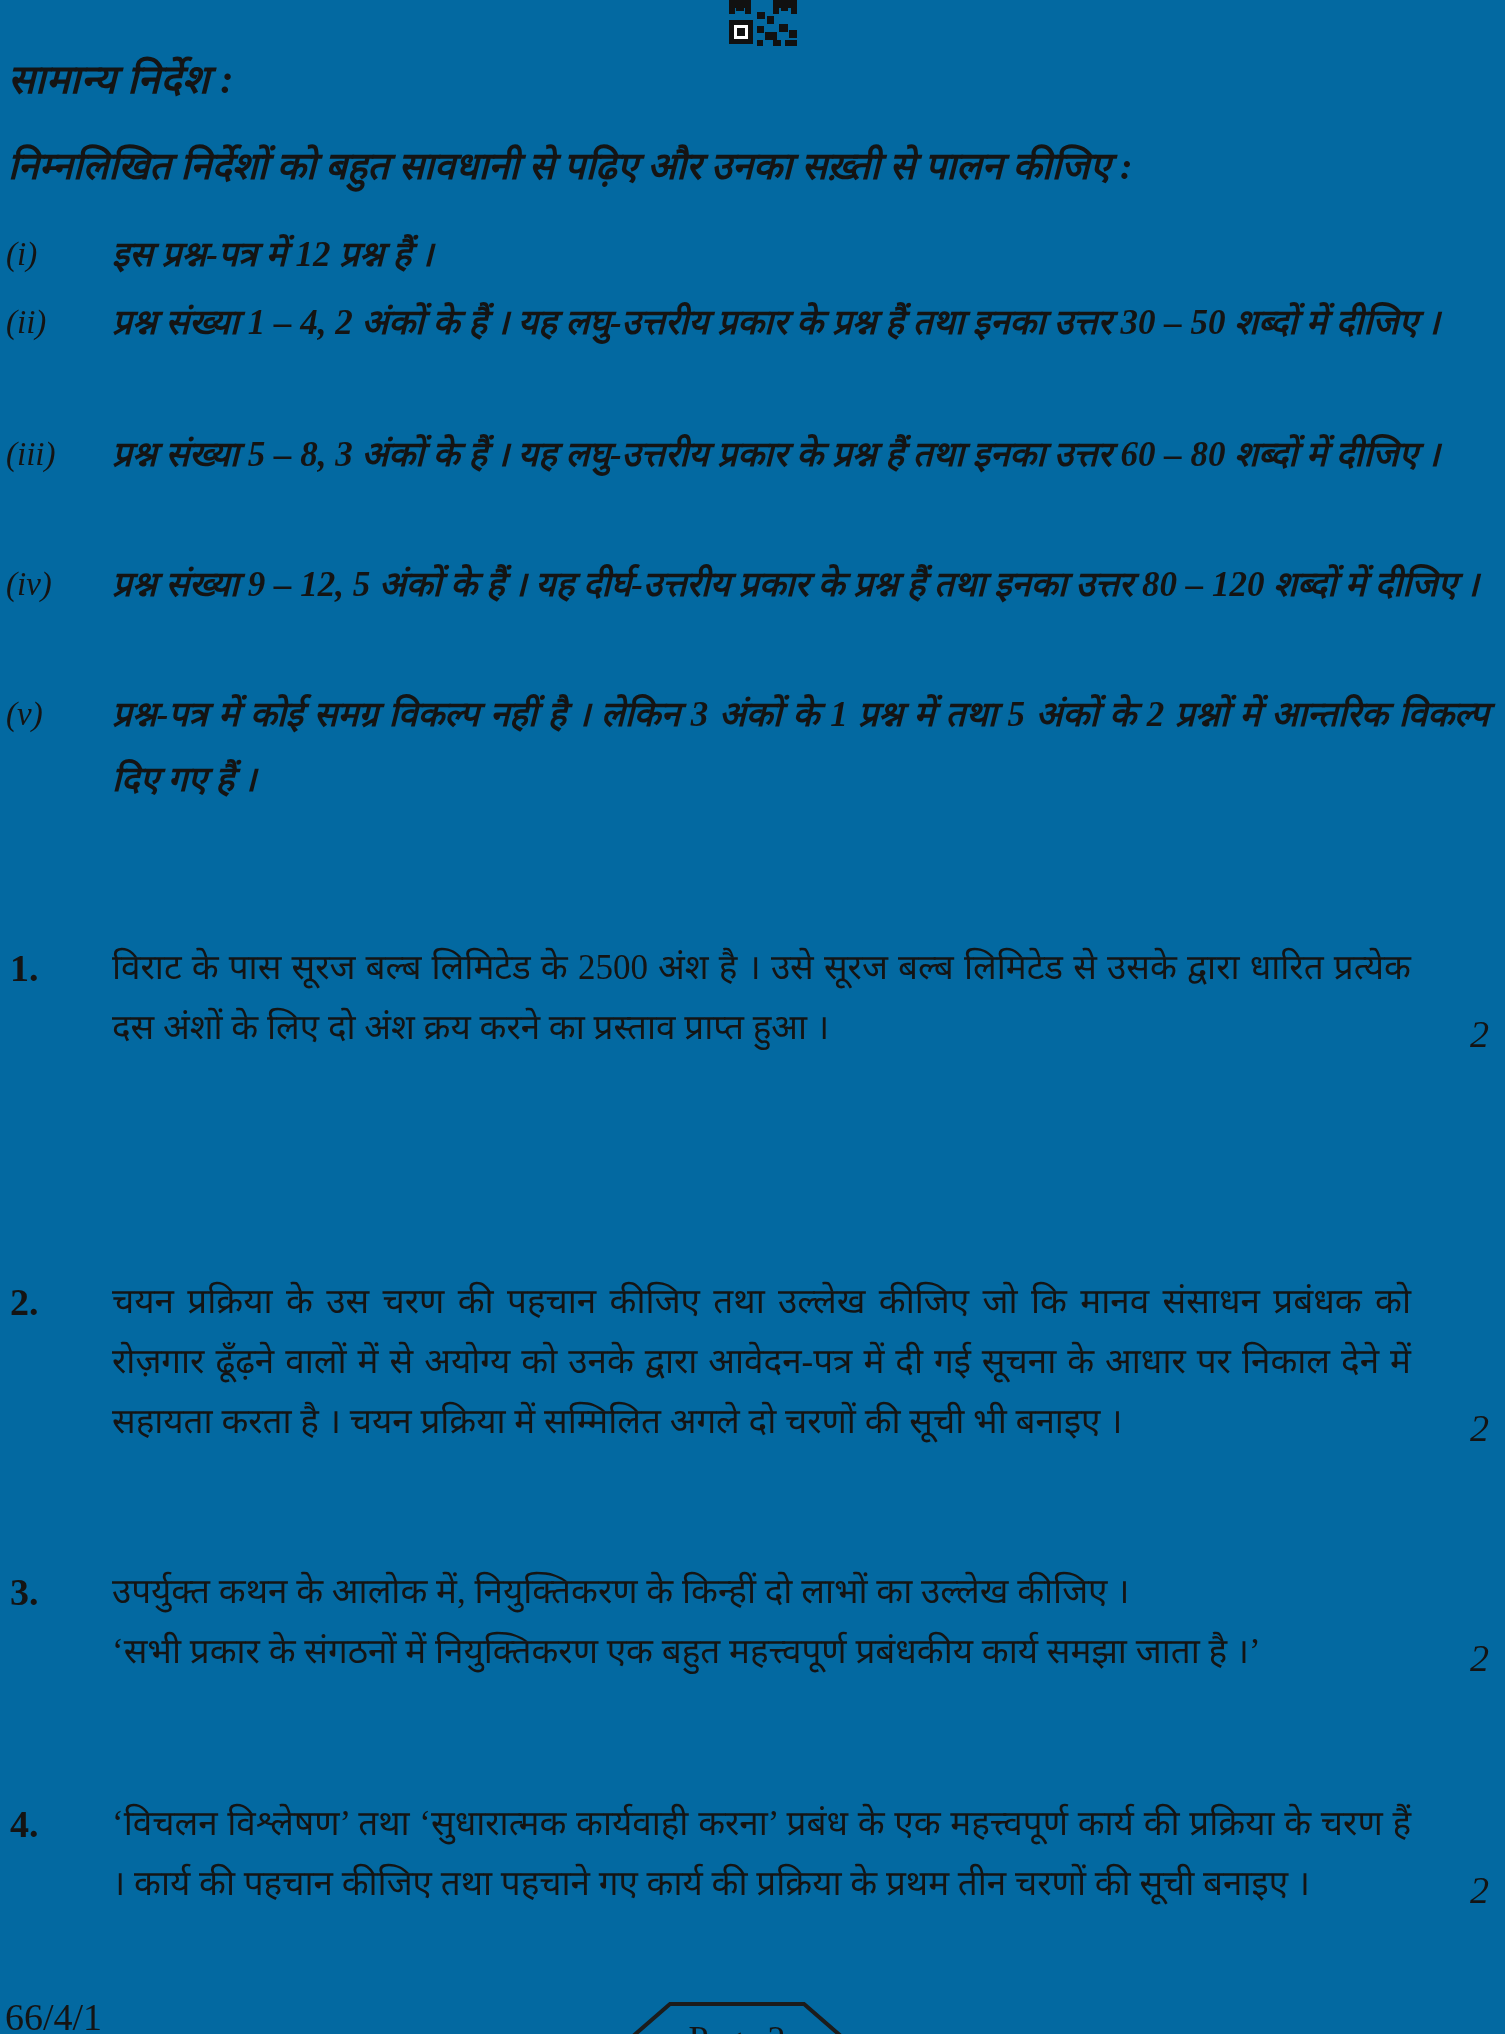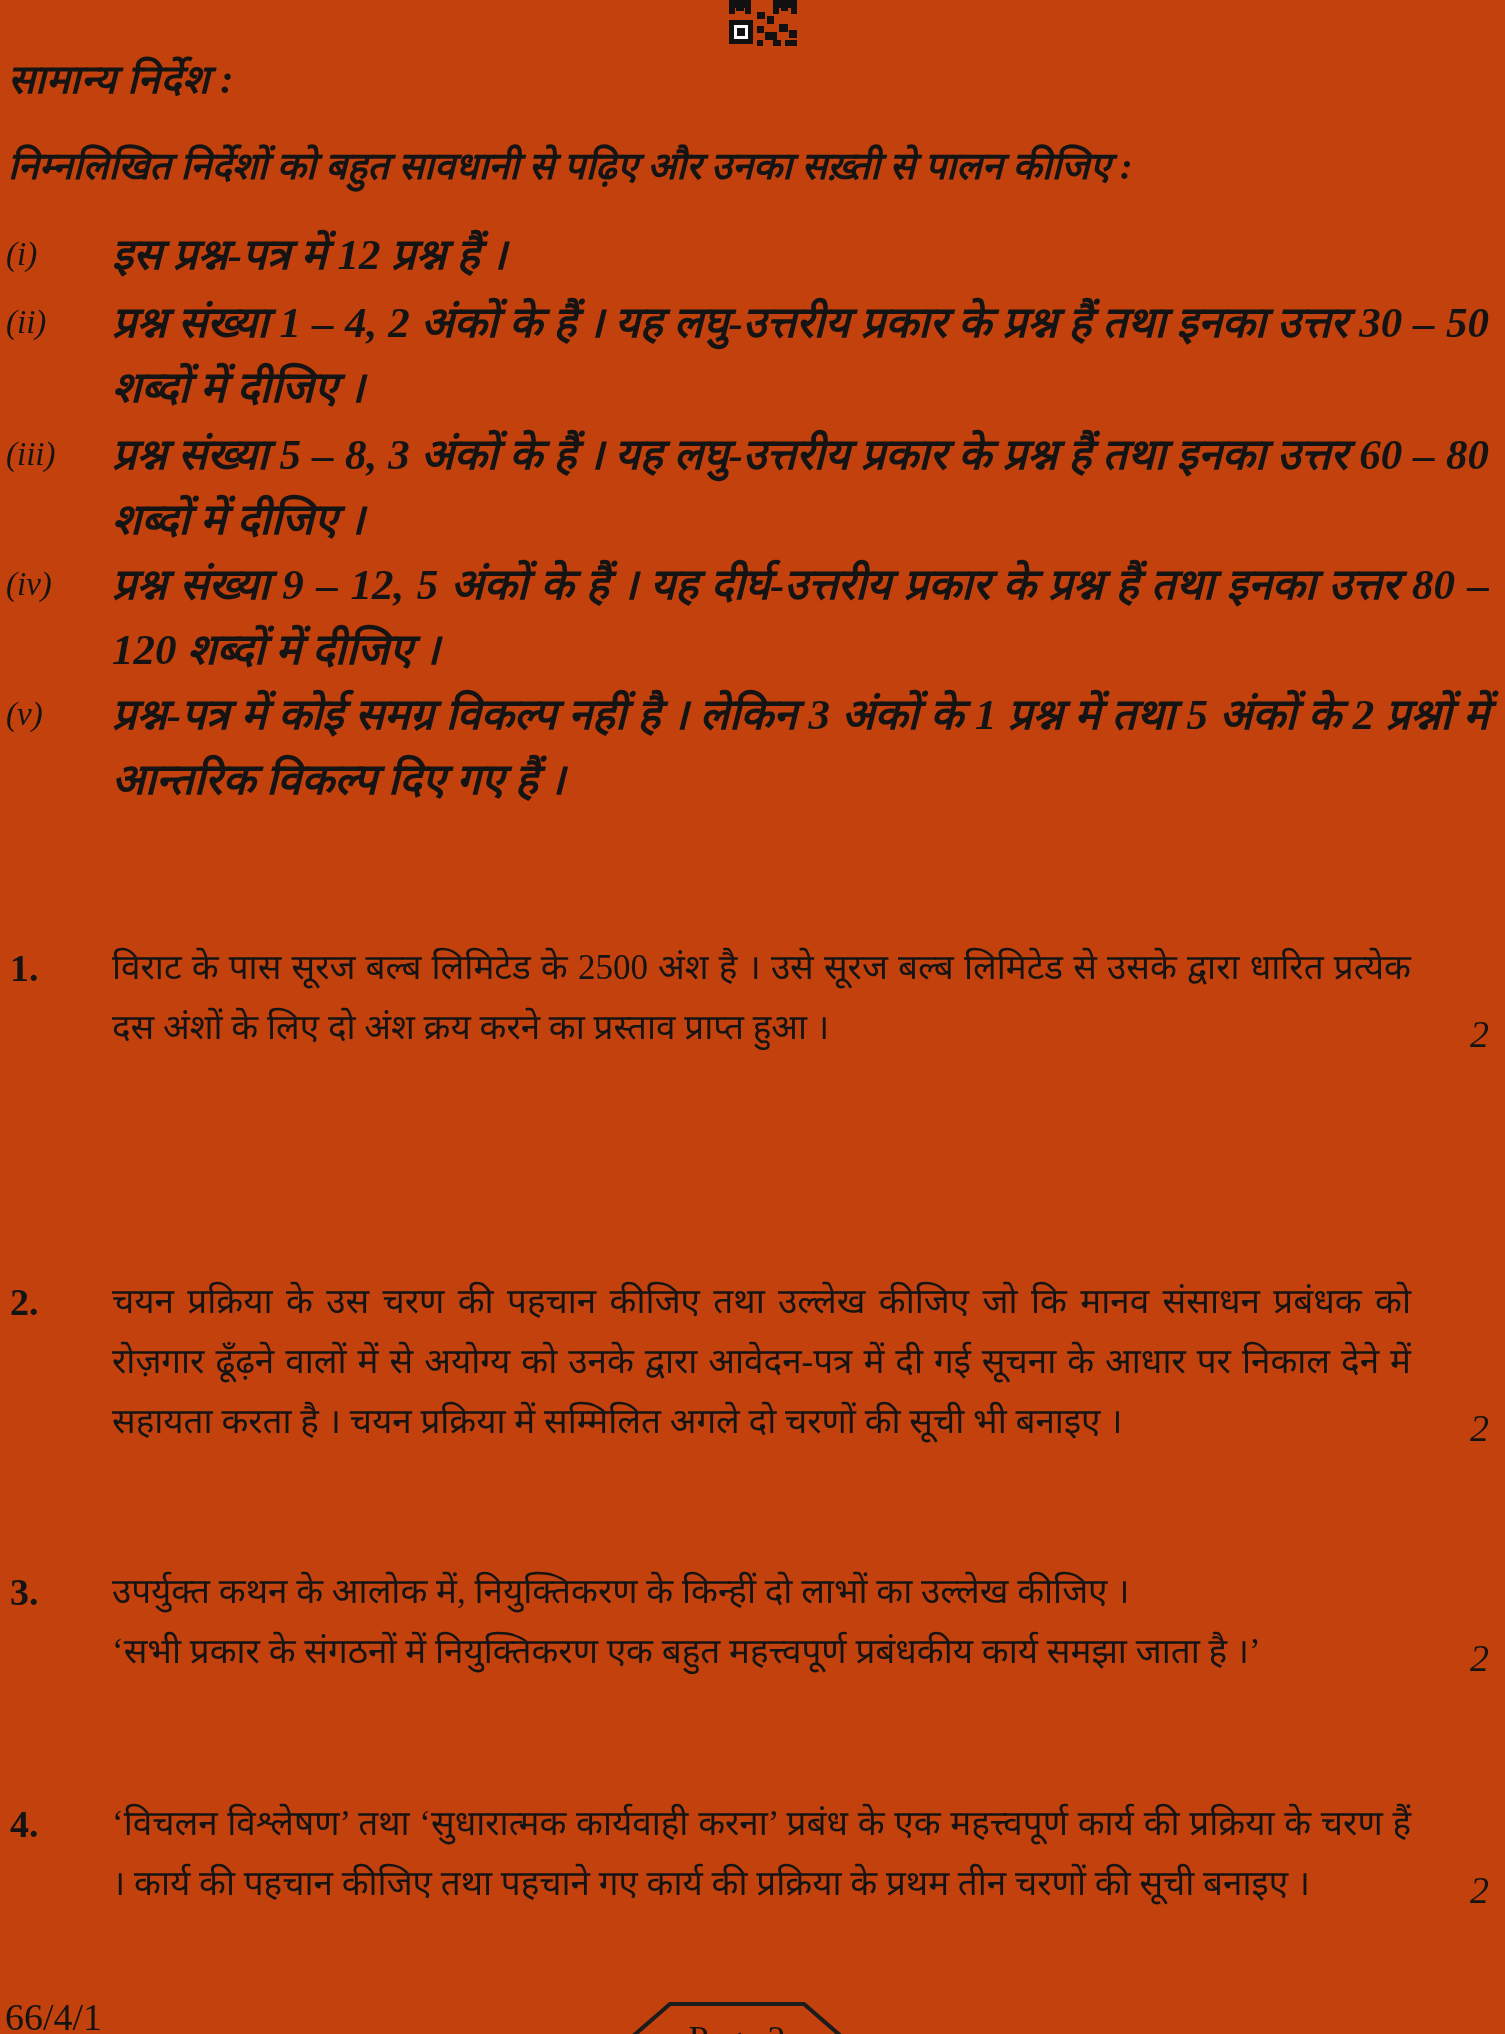--- a/index.html
+++ b/index.html
@@ -1,21 +1,21 @@
 <!DOCTYPE html>
 <html><head>
 <meta charset="utf-8">
 <style>
   * { margin:0; padding:0; box-sizing:border-box; }
   html,body { background:#e8e8e8; }
   .page {
     position:relative;
     width:1505px; height:2034px;
     margin:0 auto;
-    background:#c2410c;
+    background:#0369a1;
     overflow:hidden;
     font-family:"Liberation Serif","DejaVu Serif",serif;
     color:#141414;
   }
   
   .qr { position:absolute; left:727px; top:0; width:72px; height:47px; }
   
   .heading {
     position:absolute; left:8px; top:50px;
     font-size:40px; font-weight:bold; font-style:italic;
@@ -31,21 +31,21 @@
     position:absolute; left:6px; right:16px;
     display:flex; align-items:flex-start;
   }
   .ilabel {
     width:106px; flex:0 0 106px;
     font-style:italic; font-size:33px; line-height:65px;
   }
   .itext {
     flex:1;
     font-style:italic; font-weight:bold;
-    font-size:43px; line-height:65px;
+    font-size:35px; line-height:65px;
     text-align:justify;
   }
   
   .q {
     position:absolute; left:10px; right:16px;
     display:flex; align-items:flex-start;
   }
   .qnum {
     width:102px; flex:0 0 102px;
     font-weight:bold; font-size:38px; line-height:60px;

